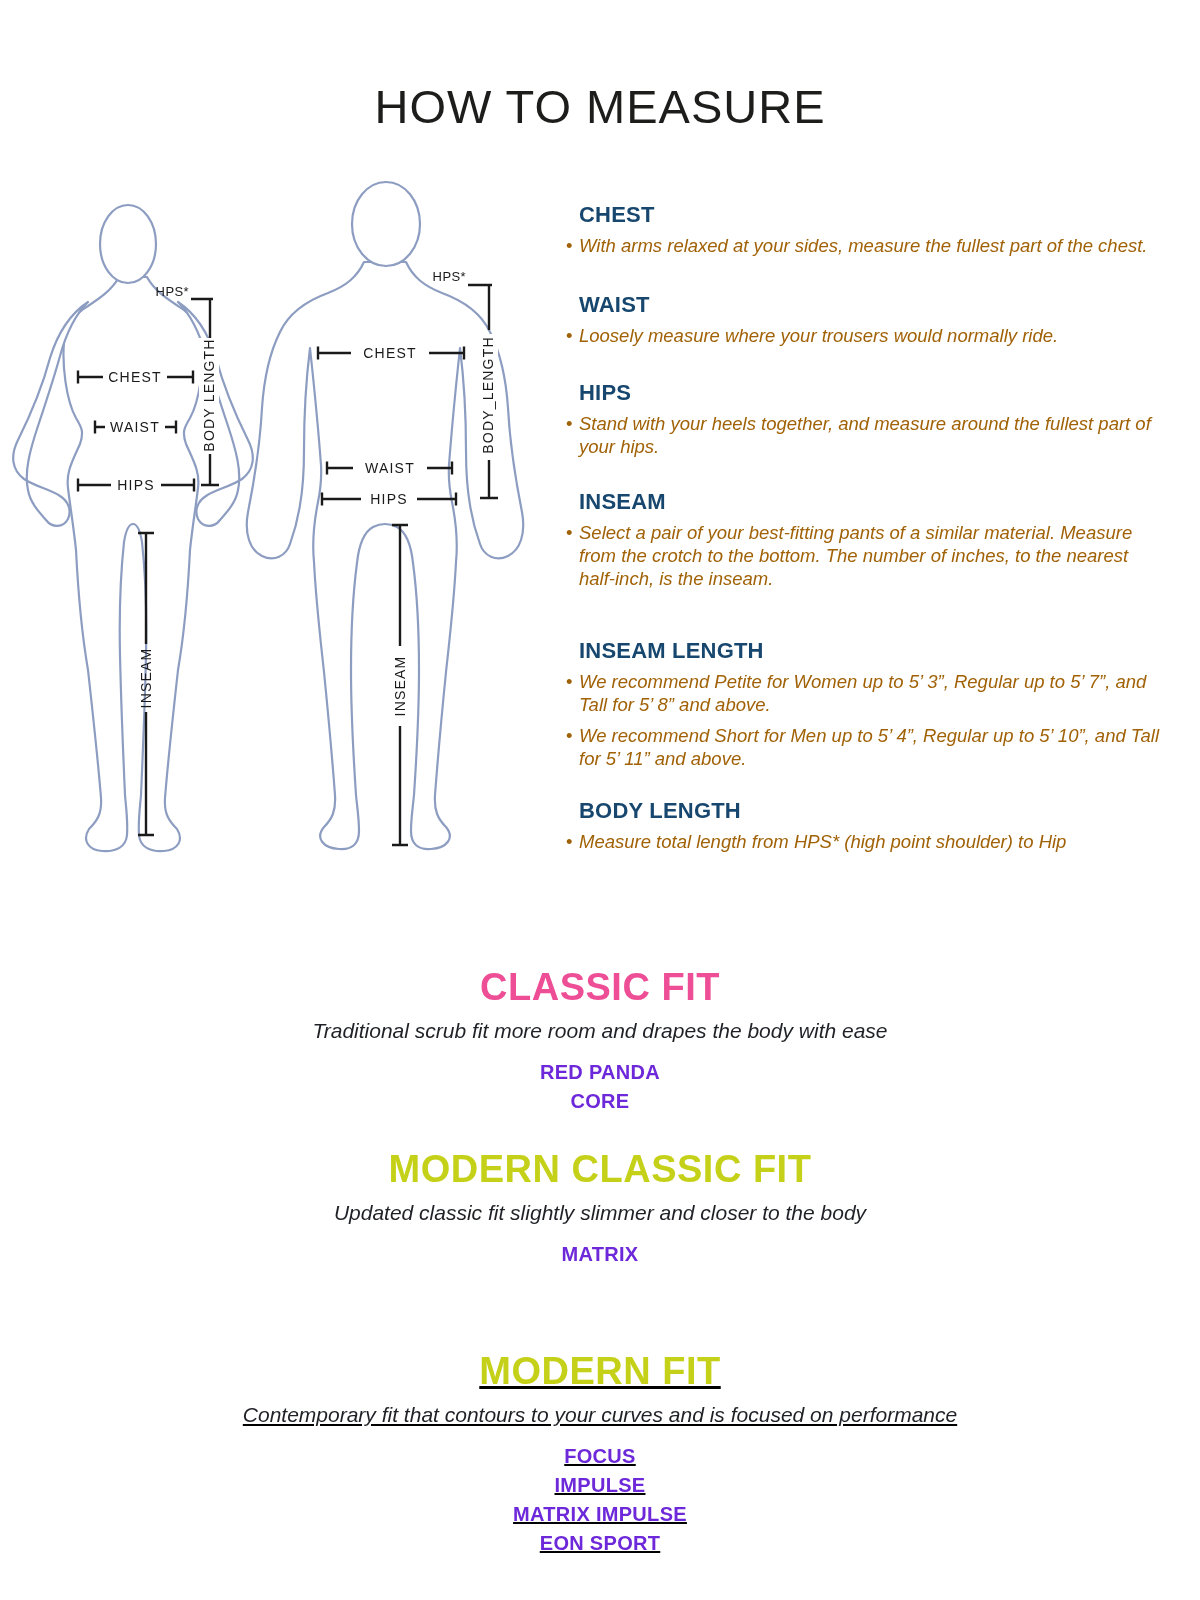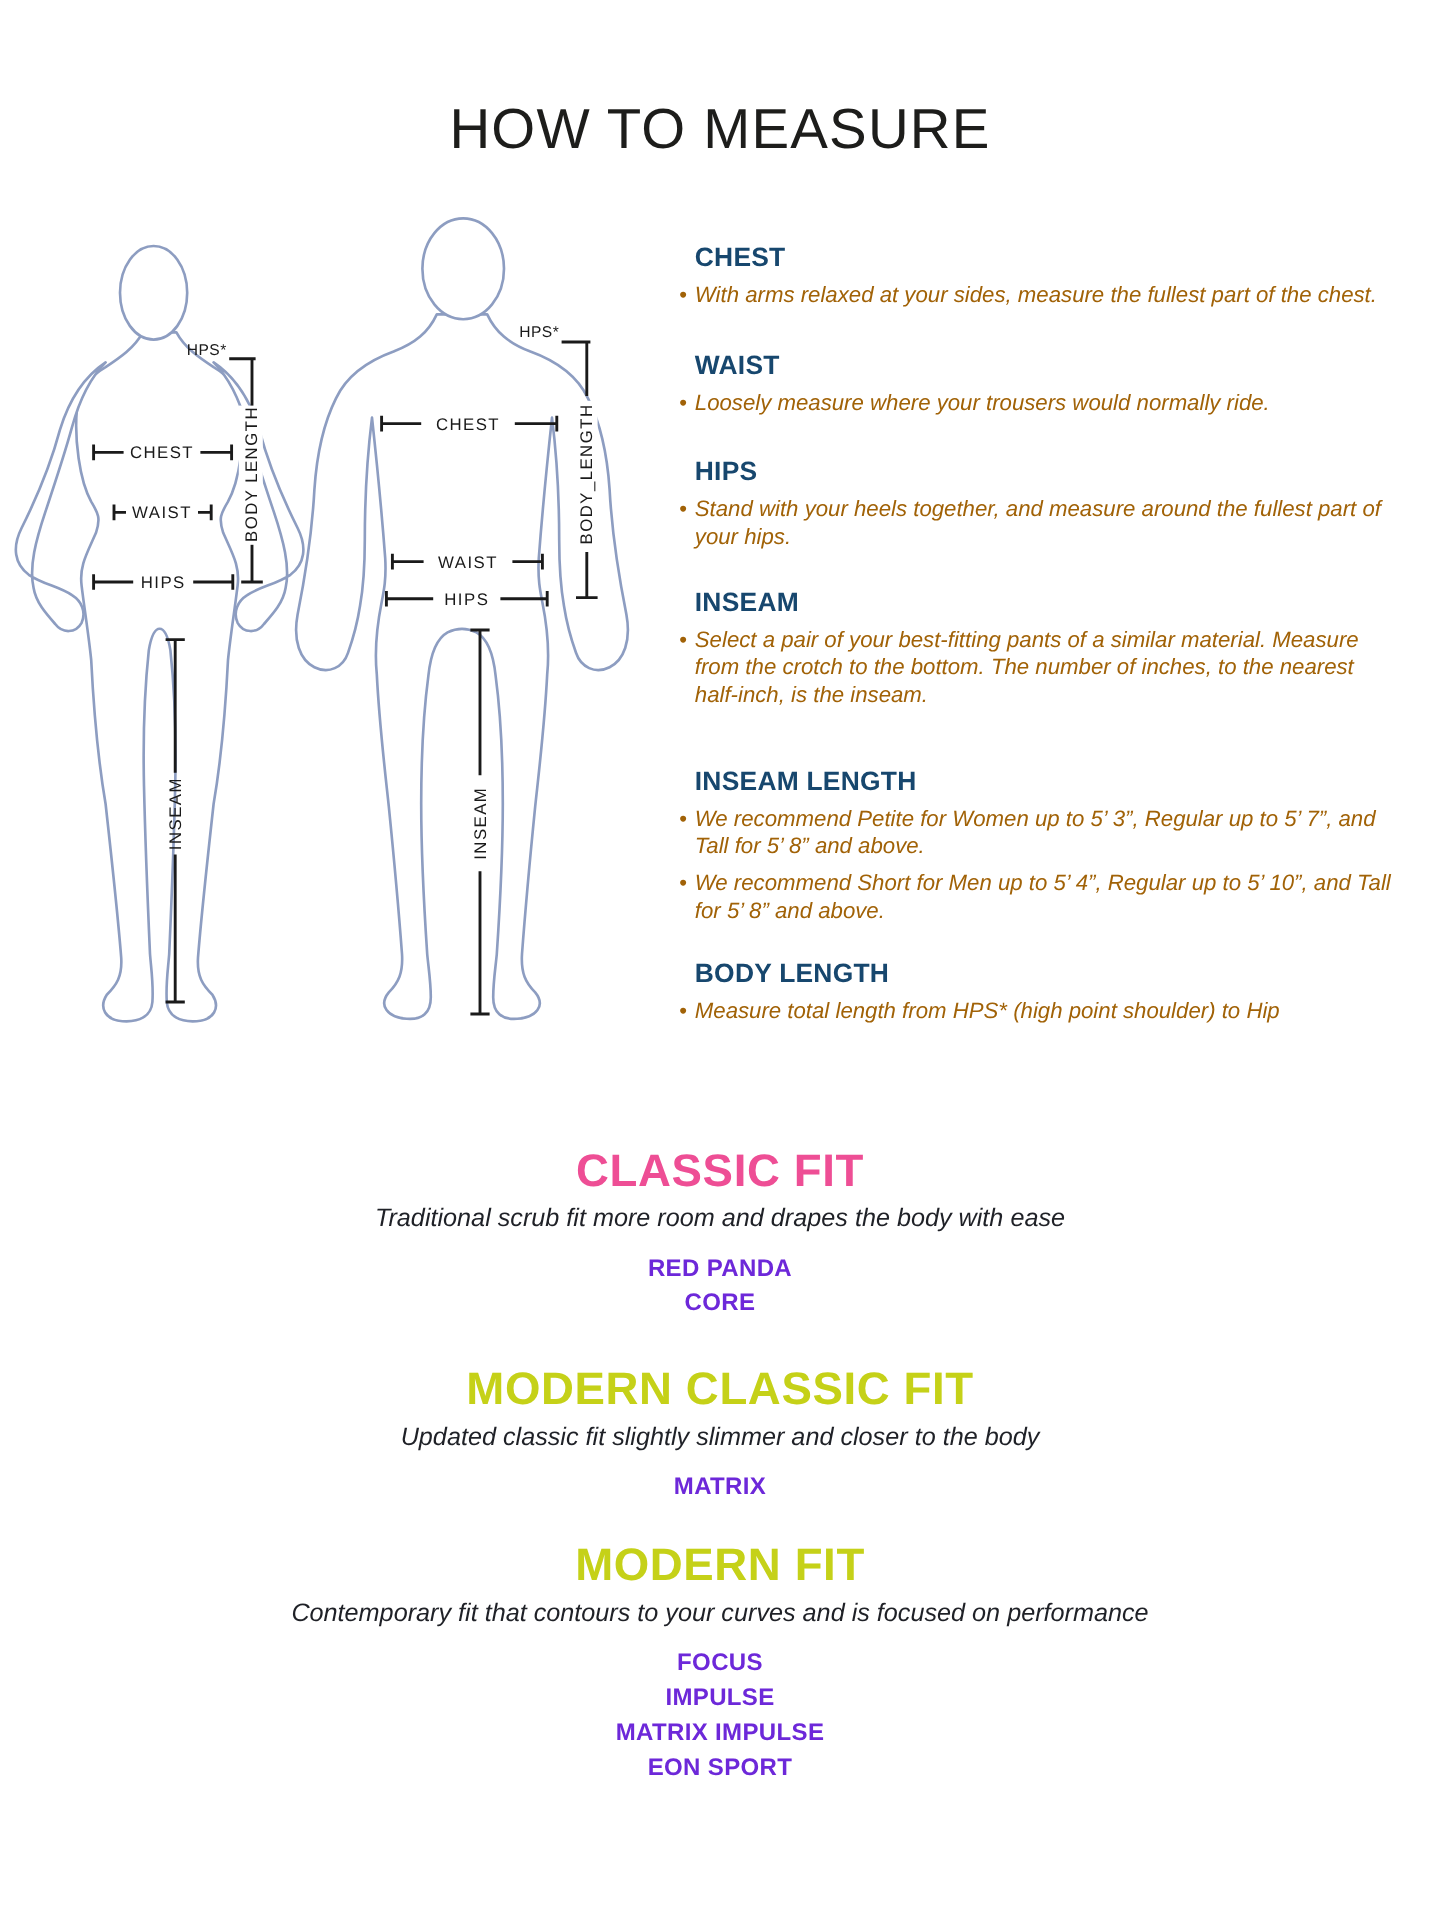--- a/index.html
+++ b/index.html
@@ -32,22 +32,22 @@
   .msec p{
     margin:0 0 8px 0;position:relative;padding-left:13px;
     font-size:18.5px;line-height:23px;font-style:italic;color:#a16207;
   }
   .msec p::before{content:"\2022";position:absolute;left:0;top:0;font-style:normal;}
   .sec-1{top:202px;} .sec-2{top:292px;} .sec-3{top:380px;}
   .sec-4{top:489px;} .sec-5{top:638px;} .sec-6{top:798px;}
   
   .fits{position:absolute;left:100px;top:0;width:1000px;text-align:center;}
   .fit{position:absolute;left:0;width:1000px;}
-  .fit-1{top:956px;} .fit-2{top:1138px;text-align:center;} .fit-3{top:1285px;}
-  .fit h2{margin:0;font-size:38px;font-weight:bold;letter-spacing:0.5px;line-height:40px;}
+  .fit-1{top:956px;} .fit-2{top:1138px;text-align:center;} .fit-3{top:1340px;text-decoration:underline;}
+  .fit h2{margin:11px;font-size:38px;font-weight:bold;letter-spacing:0.5px;line-height:40px;}
   .fit-pink h2{color:#ee4e95;}
   .fit-green h2{color:#c5d118;}
   .fit .desc{
     margin:7px 0 0 0;font-size:21px;font-style:italic;color:#1f2127;line-height:26px;
   }
   .fit ul{list-style:none;margin:14px 0 0 0;padding:0;}
   .fit li{
     font-size:20px;font-weight:bold;color:#6d28d9;line-height:29px;letter-spacing:0.3px;
   }
 </style>
@@ -221,21 +221,21 @@
     </div>
 
     <div class="msec sec-4">
       <h3>INSEAM</h3>
       <p>Select a pair of your best-fitting pants of a similar material. Measure from the crotch to the bottom. The number of inches, to the nearest half-inch, is the inseam.</p>
     </div>
 
     <div class="msec sec-5">
       <h3>INSEAM LENGTH</h3>
       <p>We recommend Petite for Women up to 5’ 3”, Regular up to 5’ 7”, and Tall for 5’ 8” and above.</p>
-      <p>We recommend Short for Men up to 5’ 4”, Regular up to 5’ 10”, and Tall for 5’ 8” and above.</p>
+      <p>We recommend Short for Men up to 5’ 4”, Regular up to 5’ 10”, and Tall for 5’ 11” and above.</p>
     </div>
 
     <div class="msec sec-6">
       <h3>BODY LENGTH</h3>
       <p>Measure total length from HPS* (high point shoulder) to Hip</p>
     </div>
   </div>
 
   <div class="fits">
 

